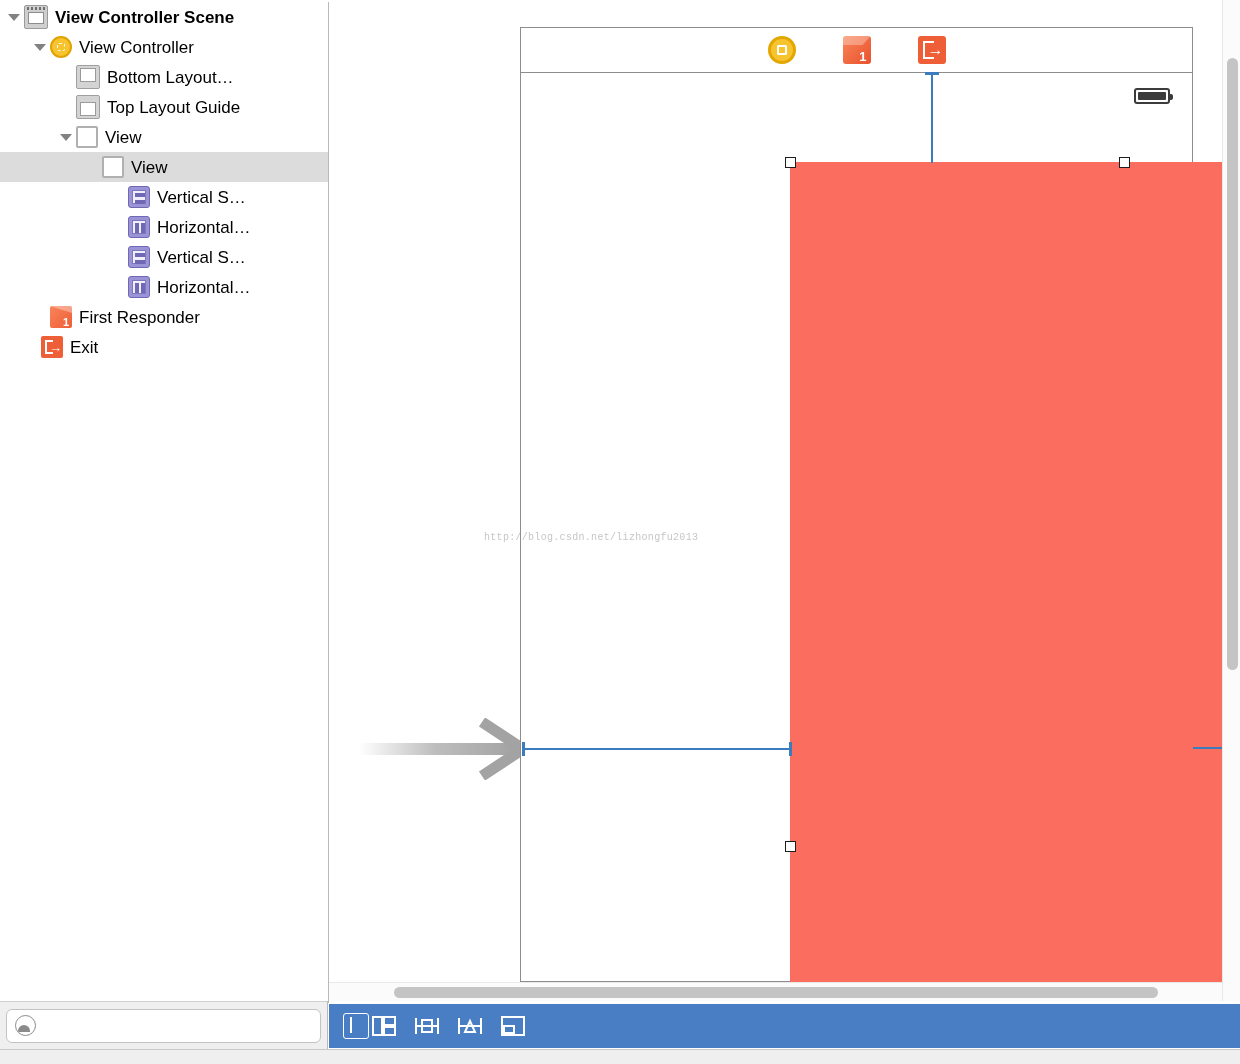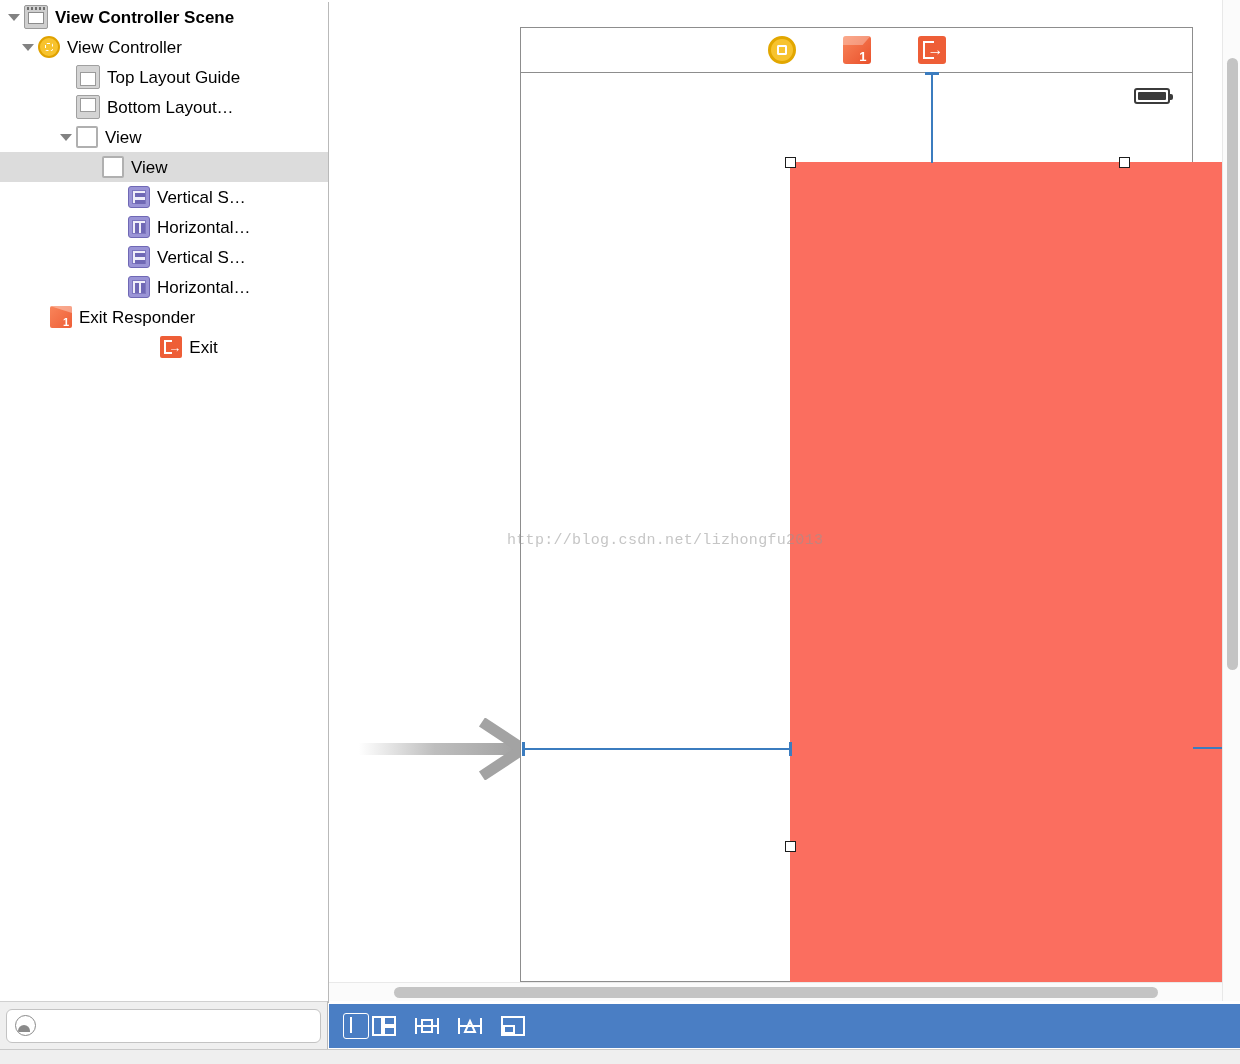--- a/index.html
+++ b/index.html
@@ -429,26 +429,25 @@
     position: absolute;
     background: #3b7cbf;
     z-index: 5;
   }
 
   #watermark {
     position: absolute;
     left: 155px;
     top: 532px;
     font-family: "Liberation Mono", monospace;
-    font-size: 15px;
+    font-size: 10px;
     color: rgba(150,150,150,0.55);
     white-space: nowrap;
     z-index: 7;
     letter-spacing: 0.3px;
-    margin-left: 23px;
   }
 
   
   #vscroll {
     position: absolute;
     right: 0; top: 0;
     width: 18px;
     height: 1001px;
     background: #fbfbfb;
     border-left: 1px solid #e8e8e8;
@@ -560,34 +559,34 @@
 
 <div id="app">
 
   <div id="outline">
     <div id="outline-rows">
         <div class="tree-row bold" style="padding-left: 6px;">
           <span class="disclosure open"></span>
           <span class="tree-icon ic-scene"></span>
           <span class="tree-label">View Controller Scene</span>
         </div>
-        <div class="tree-row" style="padding-left: 20px;">
+        <div class="tree-row" style="padding-left: 32px;">
           <span class="disclosure open"></span>
           <span class="tree-icon ic-vc"></span>
           <span class="tree-label">View Controller</span>
         </div>
         <div class="tree-row" style="padding-left: 58px;">
           <span class="disclosure"></span>
+          <span class="tree-icon ic-guide-bottom"></span>
+          <span class="tree-label">Bottom Layout…</span>
+        </div>
+        <div class="tree-row" style="padding-left: 58px;">
+          <span class="disclosure"></span>
           <span class="tree-icon ic-guide-top"></span>
           <span class="tree-label">Top Layout Guide</span>
-        </div>
-        <div class="tree-row" style="padding-left: 58px;">
-          <span class="disclosure"></span>
-          <span class="tree-icon ic-guide-bottom"></span>
-          <span class="tree-label">Bottom Layout…</span>
         </div>
         <div class="tree-row" style="padding-left: 58px;">
           <span class="disclosure open"></span>
           <span class="tree-icon ic-view"></span>
           <span class="tree-label">View</span>
         </div>
         <div class="tree-row selected" style="padding-left: 84px;">
           <span class="disclosure"></span>
           <span class="tree-icon ic-view"></span>
           <span class="tree-label">View</span>
@@ -626,23 +625,23 @@
             <span class="bar" style="left:6px;top:6px;width:4px;height:10px;"></span>
             <span class="bar" style="left:12px;top:6px;width:4px;height:10px;"></span>
           </span>
           <span class="tree-label">Horizontal…</span>
         </div>
         <div class="tree-row" style="padding-left: 32px;">
           <span class="disclosure"></span>
           <span class="tree-icon ic-responder">
             <span class="num">1</span>
           </span>
-          <span class="tree-label">Exit Responder</span>
-        </div>
-        <div class="tree-row" style="padding-left: 32px; justify-content: center;">
+          <span class="tree-label">First Responder</span>
+        </div>
+        <div class="tree-row" style="padding-left: 23px;">
           <span class="disclosure"></span>
           <span class="tree-icon ic-exit"></span>
           <span class="tree-label">Exit</span>
         </div>
       </div>
   </div>
 
   <div id="filter-bar">
     <div id="filter-field">
       <span class="filter-glyph"></span>

